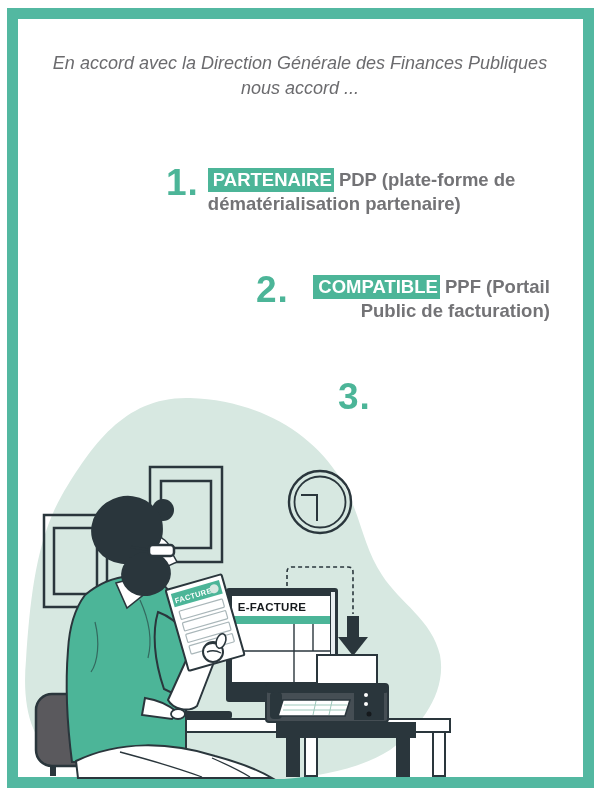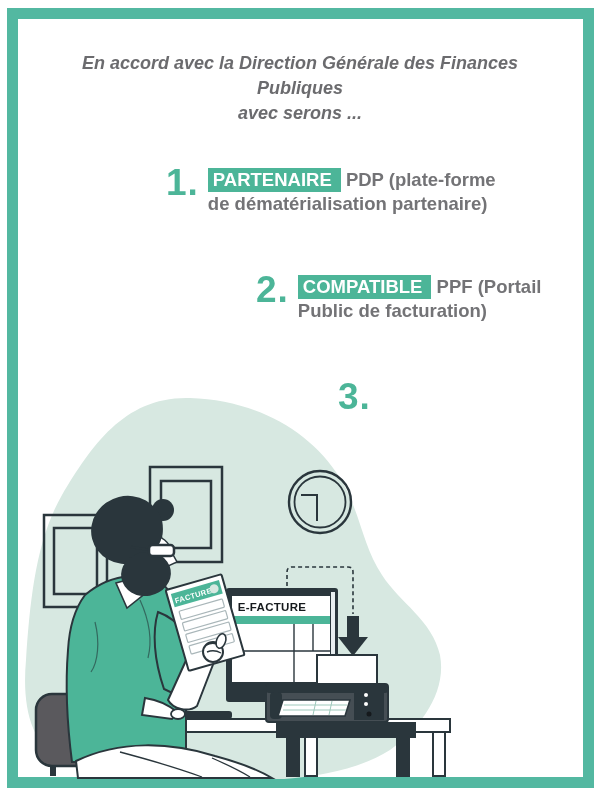--- a/index.html
+++ b/index.html
@@ -9,38 +9,38 @@
   .page { position: absolute; inset: 0; background: #ffffff; }
 
   .border-frame {
     position: absolute; left: 7px; top: 8px; width: 587px; height: 780px;
     border: 11px solid #53B8A1; pointer-events: none;
   }
 
   .intro {
     position: absolute; left: 40px; top: 51px; width: 520px;
     text-align: center; font-style: italic; color: #6b6b6e;
-    font-size: 18px; line-height: 25px; font-weight: 700;
+    font-size: 18px; line-height: 25px; font-weight: 400;
   }
 
   .item { position: absolute; display: flex; align-items: flex-start; }
   .item .num {
     color: #4CB598; font-weight: bold; font-size: 37px; line-height: 30px;
     margin-right: 9px; letter-spacing: 1px;
   }
   .item .itext {
     font-weight: bold; font-size: 18.5px; line-height: 24px; color: #737376;
   }
   .item .hl {
-    background: #4CB598; color: #ffffff; padding: 1px 9px 2px 5px;
+    background: #4CB598; color: #ffffff; padding: 1px 2px 2px 5px;
   }
   .item1 { left: 166px; top: 168px; }
   .item1 .itext { width: 312px; }
   .item2 { left: 256px; top: 275px; }
-  .item2 .itext { width: 252px; }
+  .item2 .itext { width: 252px; text-align: right; }
   .item3 { left: 338px; top: 382px; }
   .item3 .itext { width: 168px; }
 
   .illustration { position: absolute; left: 17px; top: 395px; }
 
   svg text.efacture {
     font-family: "Liberation Sans", sans-serif; font-weight: bold;
     font-size: 11.5px; fill: #15191c; letter-spacing: 0.3px;
   }
   svg text.facture {
@@ -50,21 +50,21 @@
 </style>
 </head>
 <body>
 
 <div class="page">
 
   <div class="border-frame"></div>
 
   <div class="intro">
     <div>En accord avec la Direction Générale des Finances Publiques</div>
-    <div>avec serons ...</div>
+    <div>nous accord ...</div>
   </div>
 
   <div class="item item1">
     <div class="num">1.</div>
     <div class="itext"><span class="hl">PARTENAIRE</span> <span>PDP (plate-forme de dématérialisation partenaire)</span></div>
   </div>
 
   <div class="item item2">
     <div class="num">2.</div>
     <div class="itext"><span class="hl">COMPATIBLE</span> <span>PPF (Portail Public de facturation)</span></div>

